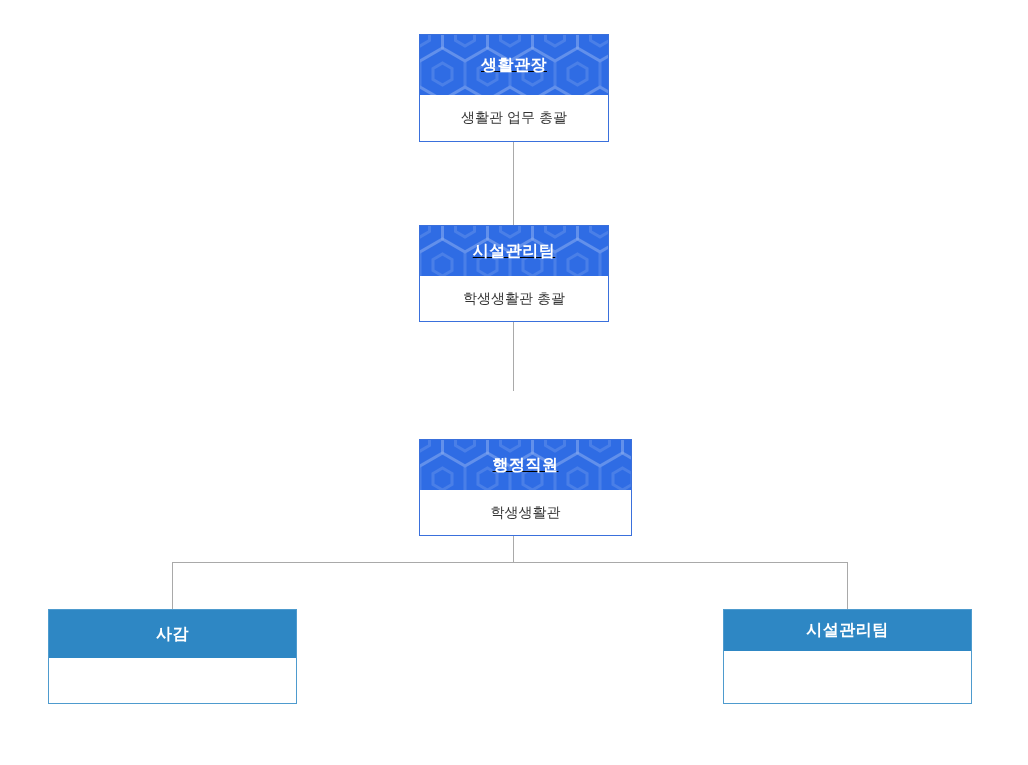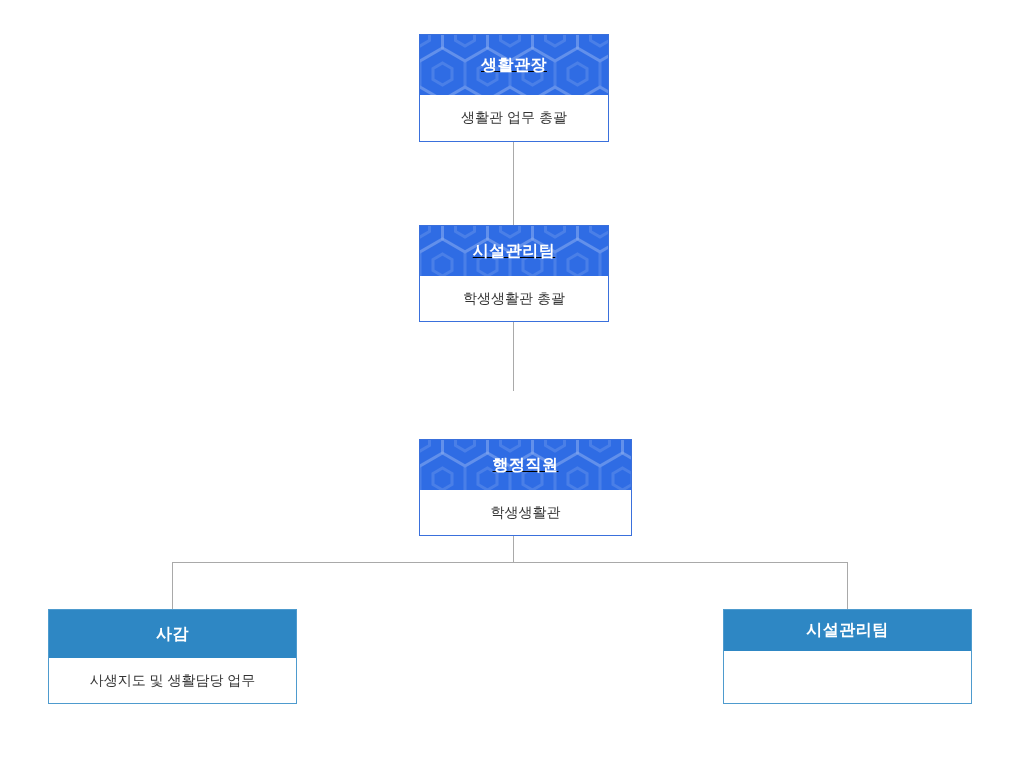--- a/index.html
+++ b/index.html
@@ -150,21 +150,20 @@
       </svg>
       <span class="head-label">행정직원</span>
     </div>
     <div class="body">학생생활관</div>
   </div>
 
   <div class="node secondary" style="left:48px; top:609px; width:249px; height:95px;">
     <div class="head" style="height:48px;">
       <span class="head-label">사감</span>
     </div>
-    <div class="body">사생지도 및 생활담당 업무</div>
   </div>
 
   <div class="node secondary" style="left:723px; top:609px; width:249px; height:95px;">
     <div class="head" style="height:41px;">
       <span class="head-label">시설관리팀</span>
     </div>
   </div>
 
 </div>
 

